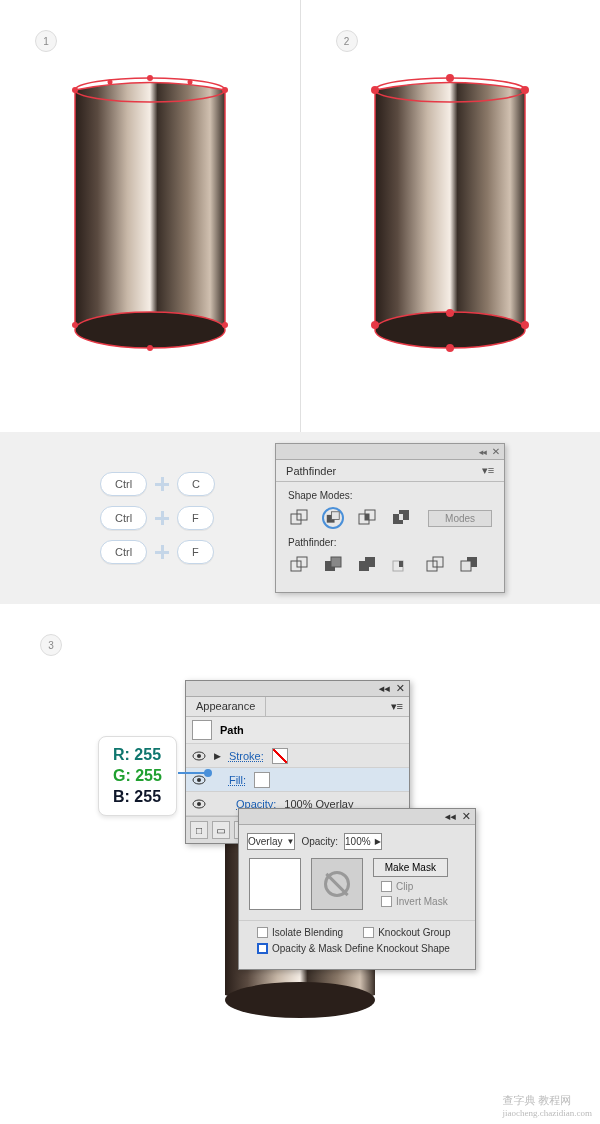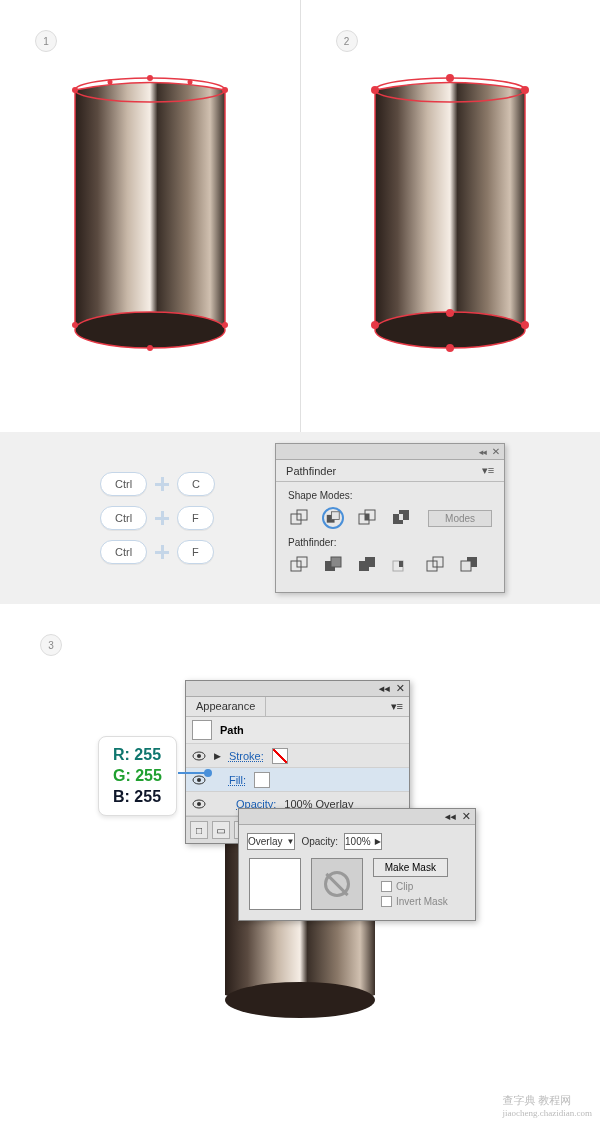--- a/index.html
+++ b/index.html
@@ -341,18 +341,31 @@
       <div class="checkbox-row">
         <span class="checkbox"></span>
         <span>Clip</span>
       </div>
       <div class="checkbox-row">
         <span class="checkbox"></span>
         <span>Invert Mask</span>
       </div>
     </div>
   </div>
+  <div class="trans-checks">
+    <div class="checkbox-row">
+      <span class="checkbox"></span>
+      <span>Isolate Blending</span>
+      <span style="width:12px;"></span>
+      <span class="checkbox"></span>
+      <span>Knockout Group</span>
+    </div>
+    <div class="checkbox-row">
+      <span class="checkbox blue"></span>
+      <span>Opacity &amp; Mask Define Knockout Shape</span>
+    </div>
+  </div>
 </div>
 
 <div class="watermark">
   <span>查字典 教程网</span>
   <span class="sub">jiaocheng.chazidian.com</span>
 </div>
 
 </body></html>

